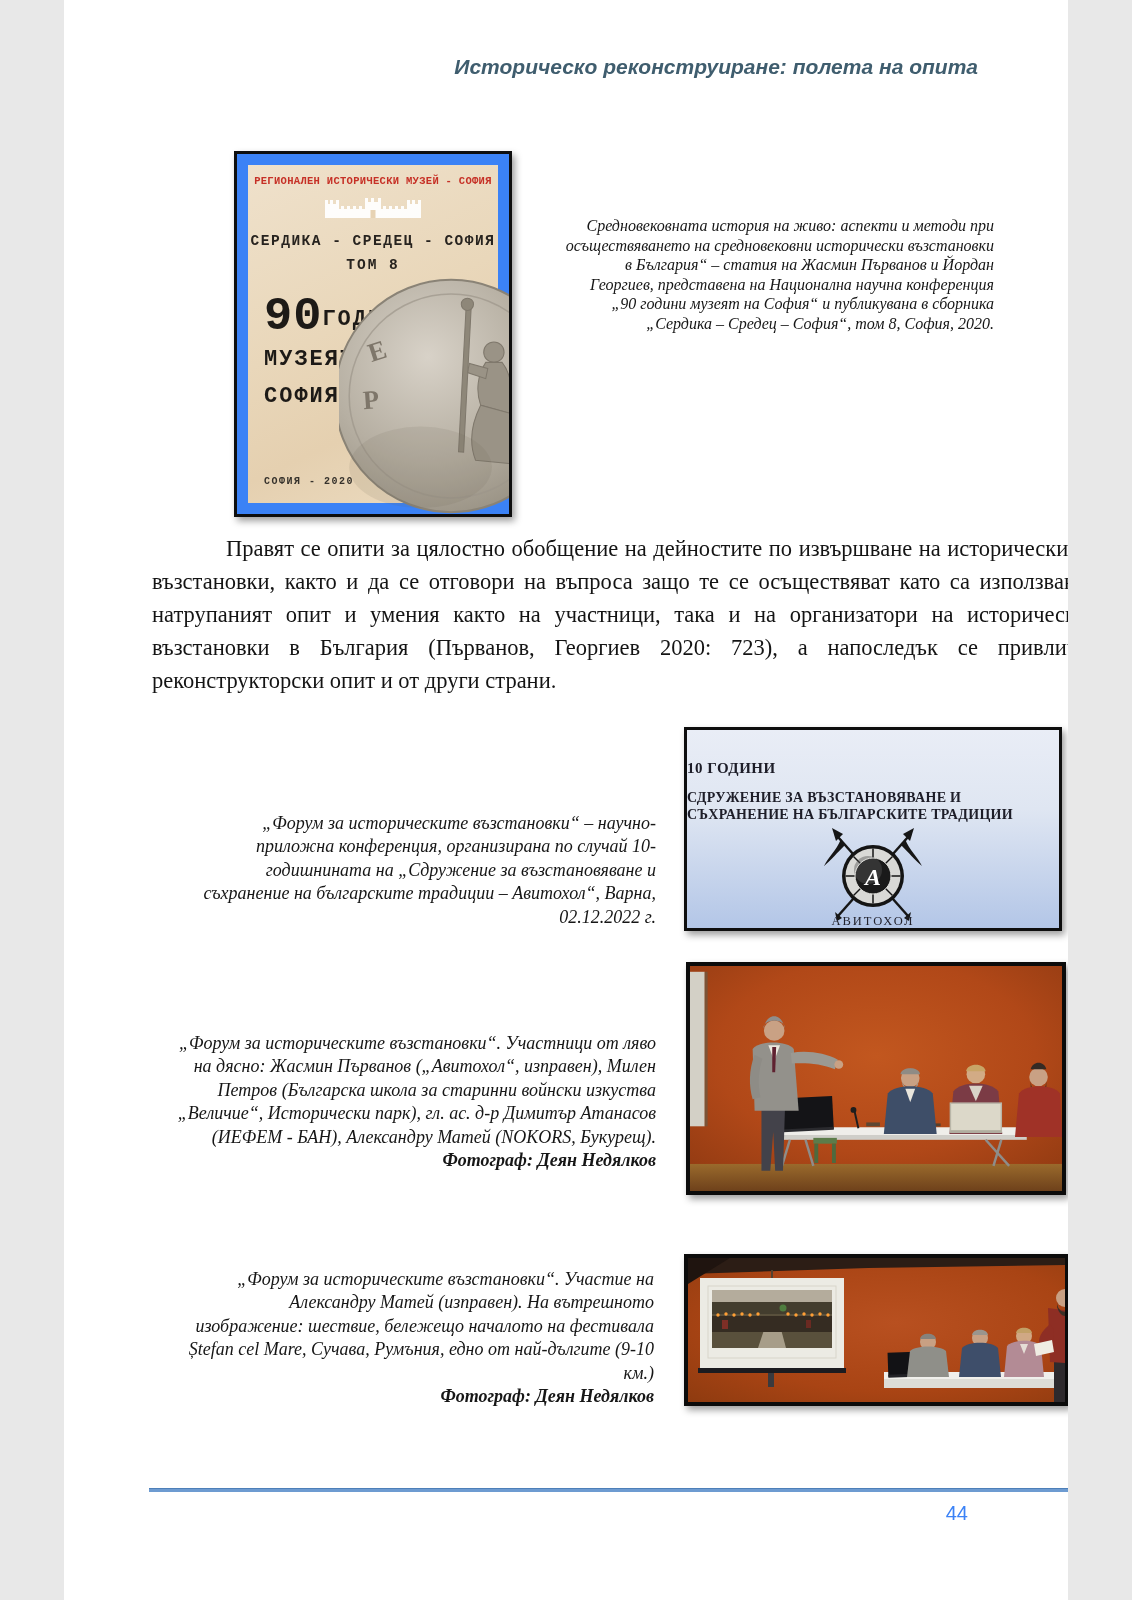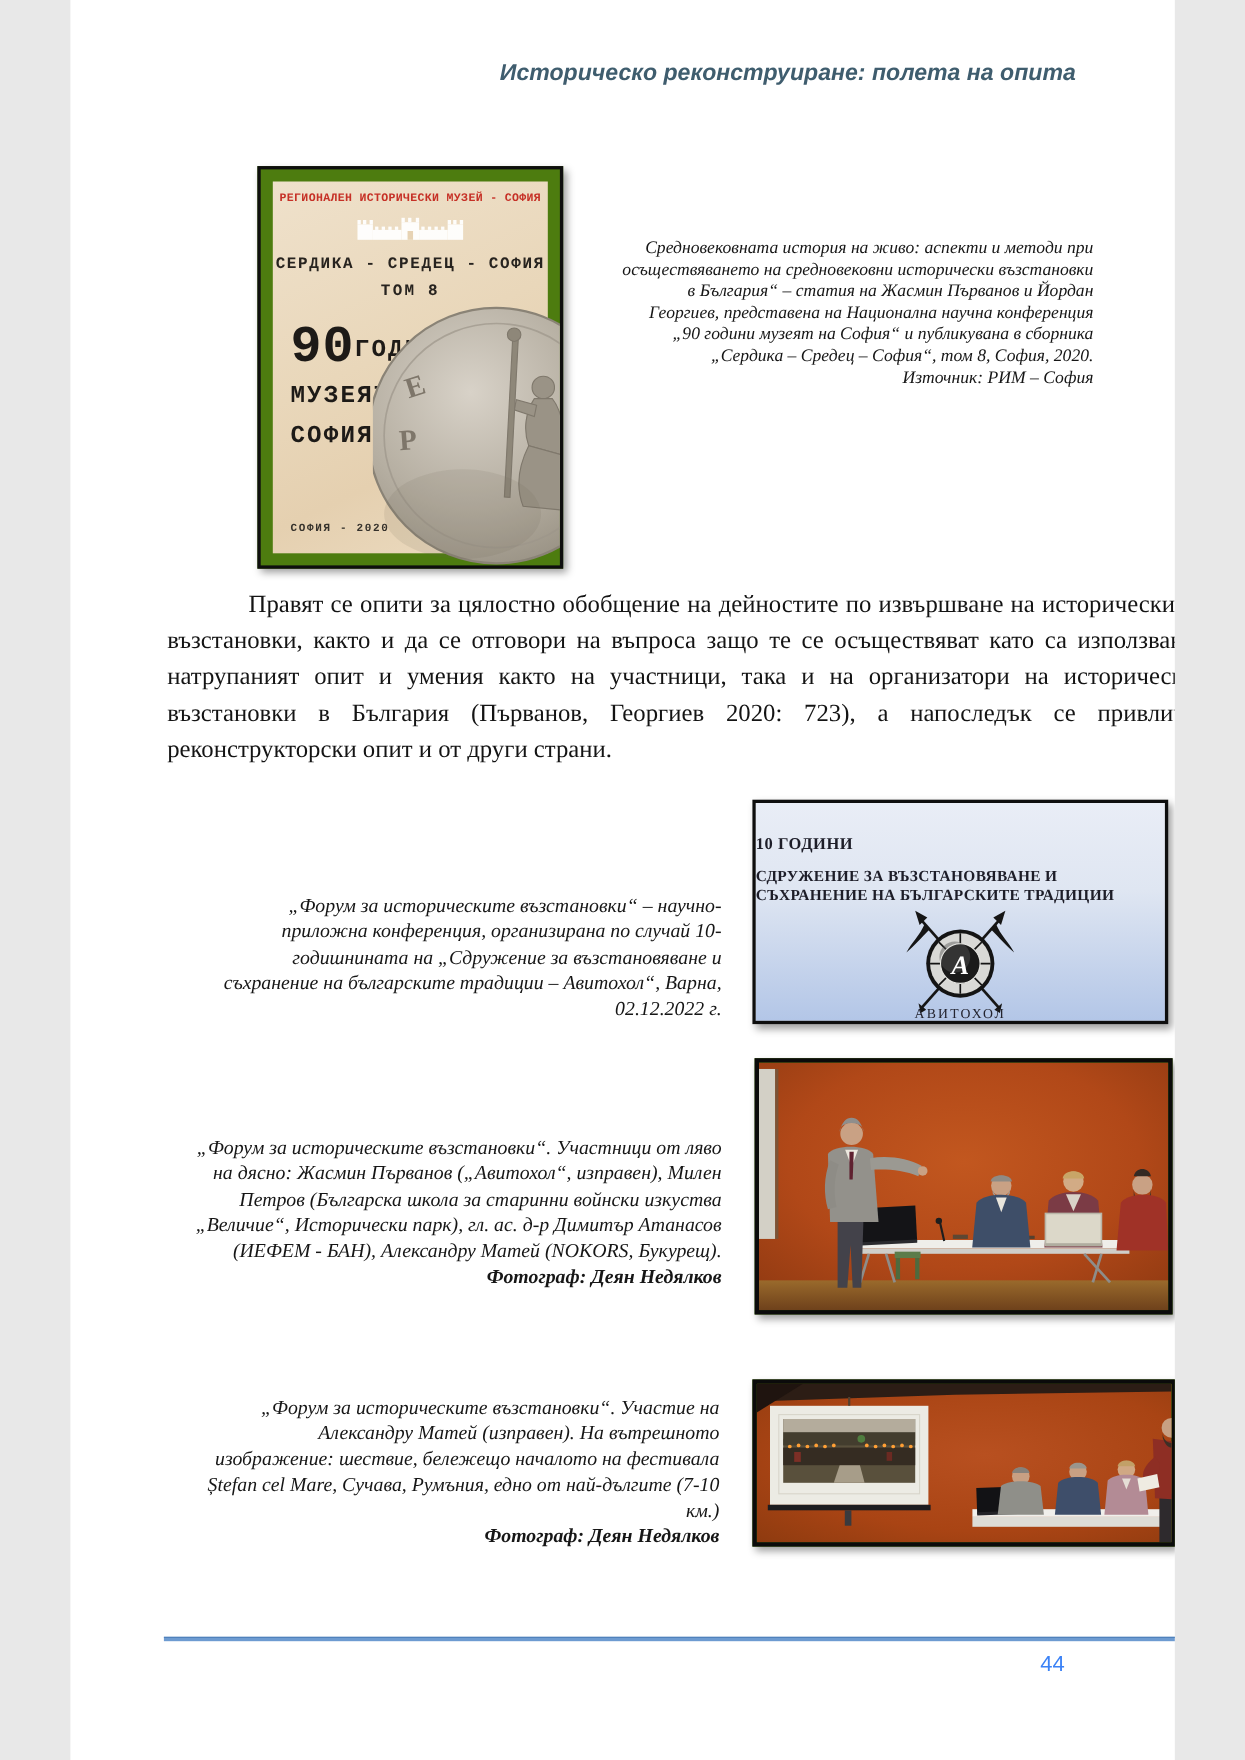--- a/index.html
+++ b/index.html
@@ -25,21 +25,21 @@
   }
   
   .caption { position:absolute; font-style:italic; color:#161616; }
   .cap-book  { left:500px; top:216px;  width:430px; font-size:16px;   line-height:19.6px; text-align:right; }
   .cap-slide { left:126px; top:812px;  width:466px; font-size:18px;   line-height:23.4px; text-align:right; }
   .cap-panel { left:108px; top:1032px; width:484px; font-size:18px;   line-height:23.4px; text-align:right; }
   .cap-pres  { left:116px; top:1268px; width:474px; font-size:18px;   line-height:23.4px; text-align:right; }
   .cap-block { display:block; }
   .photographer { display:block; font-weight:700; }
   
-  .figure { position:absolute; box-sizing:border-box; background:#4d7c0f;
+  .figure { position:absolute; box-sizing:border-box; background:#3b82f6;
             box-shadow:3px 4px 7px rgba(0,0,0,.38); }
   .cover-frame { left:170px; top:151px; width:278px; height:366px;
                  border:3px solid #0e0e0e; padding:11px; overflow:hidden; }
   .cover-paper { position:relative; width:100%; height:100%;
                  background:linear-gradient(155deg,#efe1cb 0%,#e9d7ba 45%,#e5d0b0 70%,#ecdcc2 100%); }
   .cover-paper > div { position:absolute; width:100%; text-align:center;
                        font-family:"Liberation Mono", monospace; }
   .cover-publisher { top:10px; font-size:10.5px; font-weight:700; letter-spacing:.3px;
                      color:var(--cover-red,#c63026); }
   .cover-logo { position:absolute; top:30px; left:50%; transform:translateX(-50%); }
@@ -140,21 +140,20 @@
         <circle cx="178" cy="198" r="7"></circle>
       </g>
       <text x="32" y="102" font-family="Liberation Serif, serif" font-size="26" font-weight="700" fill="#7e766a" transform="rotate(-18 32 102)">Е</text>
       <text x="24" y="148" font-family="Liberation Serif, serif" font-size="26" font-weight="700" fill="#7e766a" transform="rotate(-4 24 148)">Р</text>
       <ellipse cx="80" cy="205" rx="70" ry="40" fill="rgba(110,100,85,0.12)"></ellipse>
     </svg>
   </div>
 
   <div class="caption cap-book">
     <span class="cap-block">Средновековната история на живо: аспекти и методи при осъществяването на средновековни исторически възстановки в България“ – статия на Жасмин Първанов и Йордан Георгиев, представена на Национална научна конференция „90 години музеят на София“ и публикувана в сборника „Сердика – Средец – София“, том 8, София, 2020.</span>
-    <span class="cap-block">Източник: РИМ – София</span>
   </div>
 
   <p class="body-par">Правят се опити за цялостно обобщение на дейностите по извършване на историческите възстановки, както и да се отговори на въпроса защо те се осъществяват като са използвани натрупаният опит и умения както на участници, така и на организатори на исторически възстановки в България (Първанов, Георгиев 2020: 723), а напоследък се привлича реконструкторски опит и от други страни.</p>
 
   <div class="figure slide-frame">
     <div class="slide-anniv">10 ГОДИНИ</div>
     <div class="slide-org1">СДРУЖЕНИЕ ЗА ВЪЗСТАНОВЯВАНЕ И</div>
     <div class="slide-org2">СЪХРАНЕНИЕ НА БЪЛГАРСКИТЕ ТРАДИЦИИ</div>
     <svg class="slide-logo" width="132" height="104" viewBox="0 0 132 104">
       <g stroke="#161616" stroke-width="2.5">
@@ -343,20 +342,20 @@
         <path d="M360,50 L392,54 L394,106 L362,104 Z" fill="#8e2e24"></path>
         <path d="M362,66 C353,74 349,80 352,89 L365,92 L366,72 Z" fill="#8e2e24"></path>
         <polygon points="346,86 364,82 366,94 348,98" fill="#efece2"></polygon>
         <circle cx="377" cy="40" r="9" fill="#c8a083"></circle>
         <path d="M369,44 C369,57 385,57 385,44 L385,49 C381,61 373,61 369,49 Z" fill="#3c2f26"></path>
       </g>
     </svg>
   </div>
 
   <div class="caption cap-pres">
-    <span class="cap-block">„Форум за историческите възстановки“. Участие на Александру Матей (изправен). На вътрешното изображение: шествие, бележещо началото на фестивала Ștefan cel Mare, Сучава, Румъния, едно от най-дългите (7-10 км.)</span>
+    <span class="cap-block">„Форум за историческите възстановки“. Участие на Александру Матей (изправен). На вътрешното изображение: шествие, бележещо началото на фестивала Ștefan cel Mare, Сучава, Румъния, едно от най-дългите (9-10 км.)</span>
     <span class="photographer">Фотограф: Деян Недялков</span>
   </div>
 
   <div class="footer-rule"></div>
   <div class="page-number">44</div>
 
 </div>
 
 </body></html>

